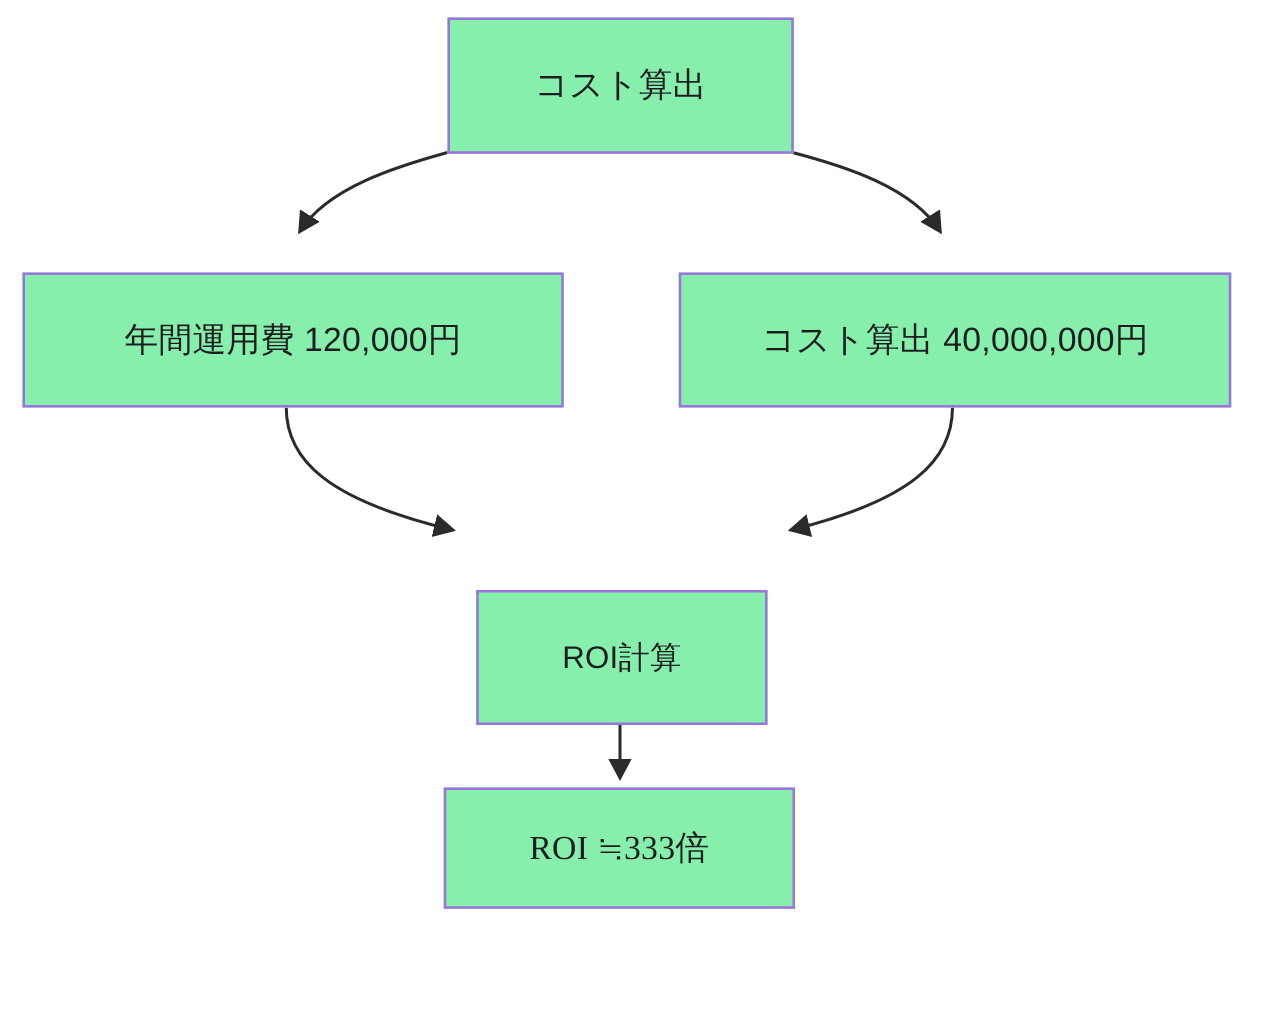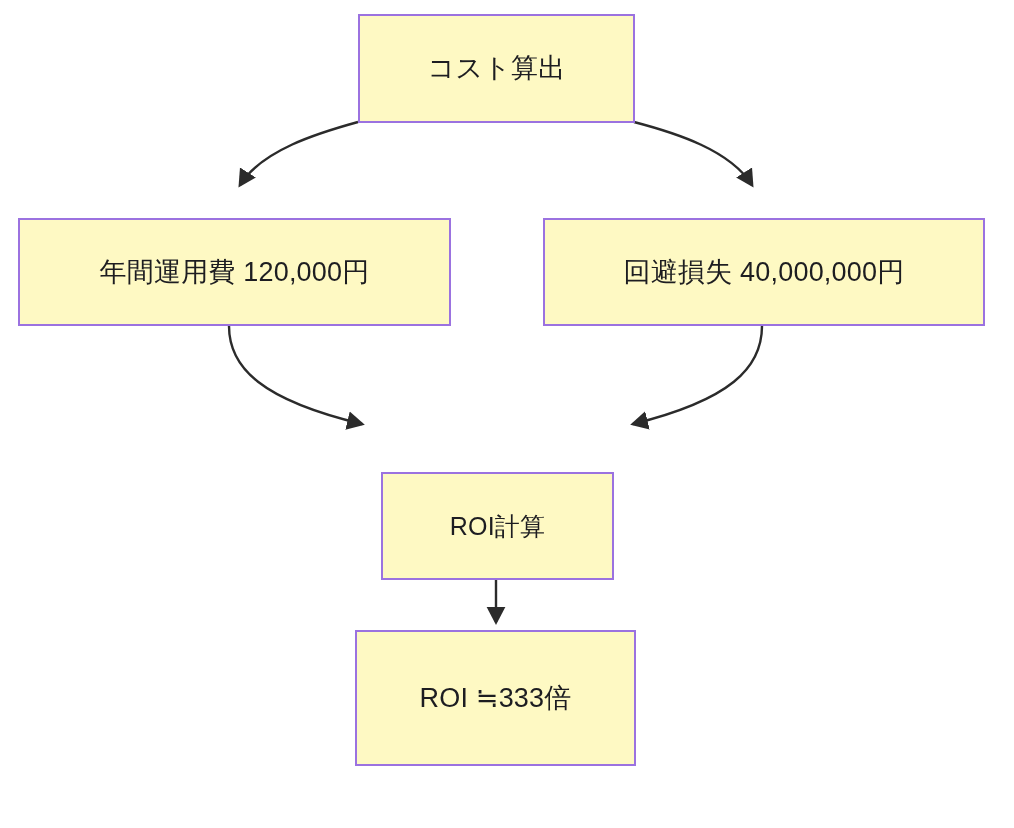--- a/index.html
+++ b/index.html
@@ -34,40 +34,40 @@
     height: 828px;
     z-index: 1;
     pointer-events: none;
   }
 
   
   .node {
     position: absolute;
     z-index: 2;
     box-sizing: border-box;
-    background: #fef9c3;
+    background: #86efac;
     border: 2px solid #9b72e0;
     display: flex;
     align-items: center;
     justify-content: center;
     text-align: center;
   }
   .node-label {
     color: #1d1d21;
     font-size: 27px;
     line-height: 1.2;
     letter-spacing: 0.2px;
     white-space: nowrap;
   }
 
   #node-cost        { left: 358px; top: 14px;  width: 277px; height: 109px; }
   #node-opex        { left: 18px;  top: 218px; width: 433px; height: 108px; }
   #node-avoidedloss { left: 543px; top: 218px; width: 442px; height: 108px; }
   #node-roicalc     { left: 381px; top: 426px; width: 233px; height: 108px; margin-top: 46px; }
-  #node-roiresult   { left: 355px; top: 630px; width: 281px; height: 136px; }
+  #node-roiresult   { left: 355px; top: 630px; width: 281px; height: 97px; font-family: Liberation Serif, serif; }
 
   #node-roicalc .node-label { font-size: 25px; }
 
   
   #caption {
     position: absolute;
     left: 0px;
     top: 783px;
     z-index: 3;
     display: inline-block;
@@ -115,21 +115,21 @@
 
   <div class="node" id="node-cost">
     <span class="node-label">コスト算出</span>
   </div>
 
   <div class="node" id="node-opex">
     <span class="node-label">年間運用費 120,000円</span>
   </div>
 
   <div class="node" id="node-avoidedloss">
-    <span class="node-label">回避損失 40,000,000円</span>
+    <span class="node-label">コスト算出 40,000,000円</span>
   </div>
 
   <div class="node" id="node-roicalc">
     <span class="node-label">ROI計算</span>
   </div>
 
   <div class="node" id="node-roiresult">
     <span class="node-label">ROI ≒333倍</span>
   </div>
 

